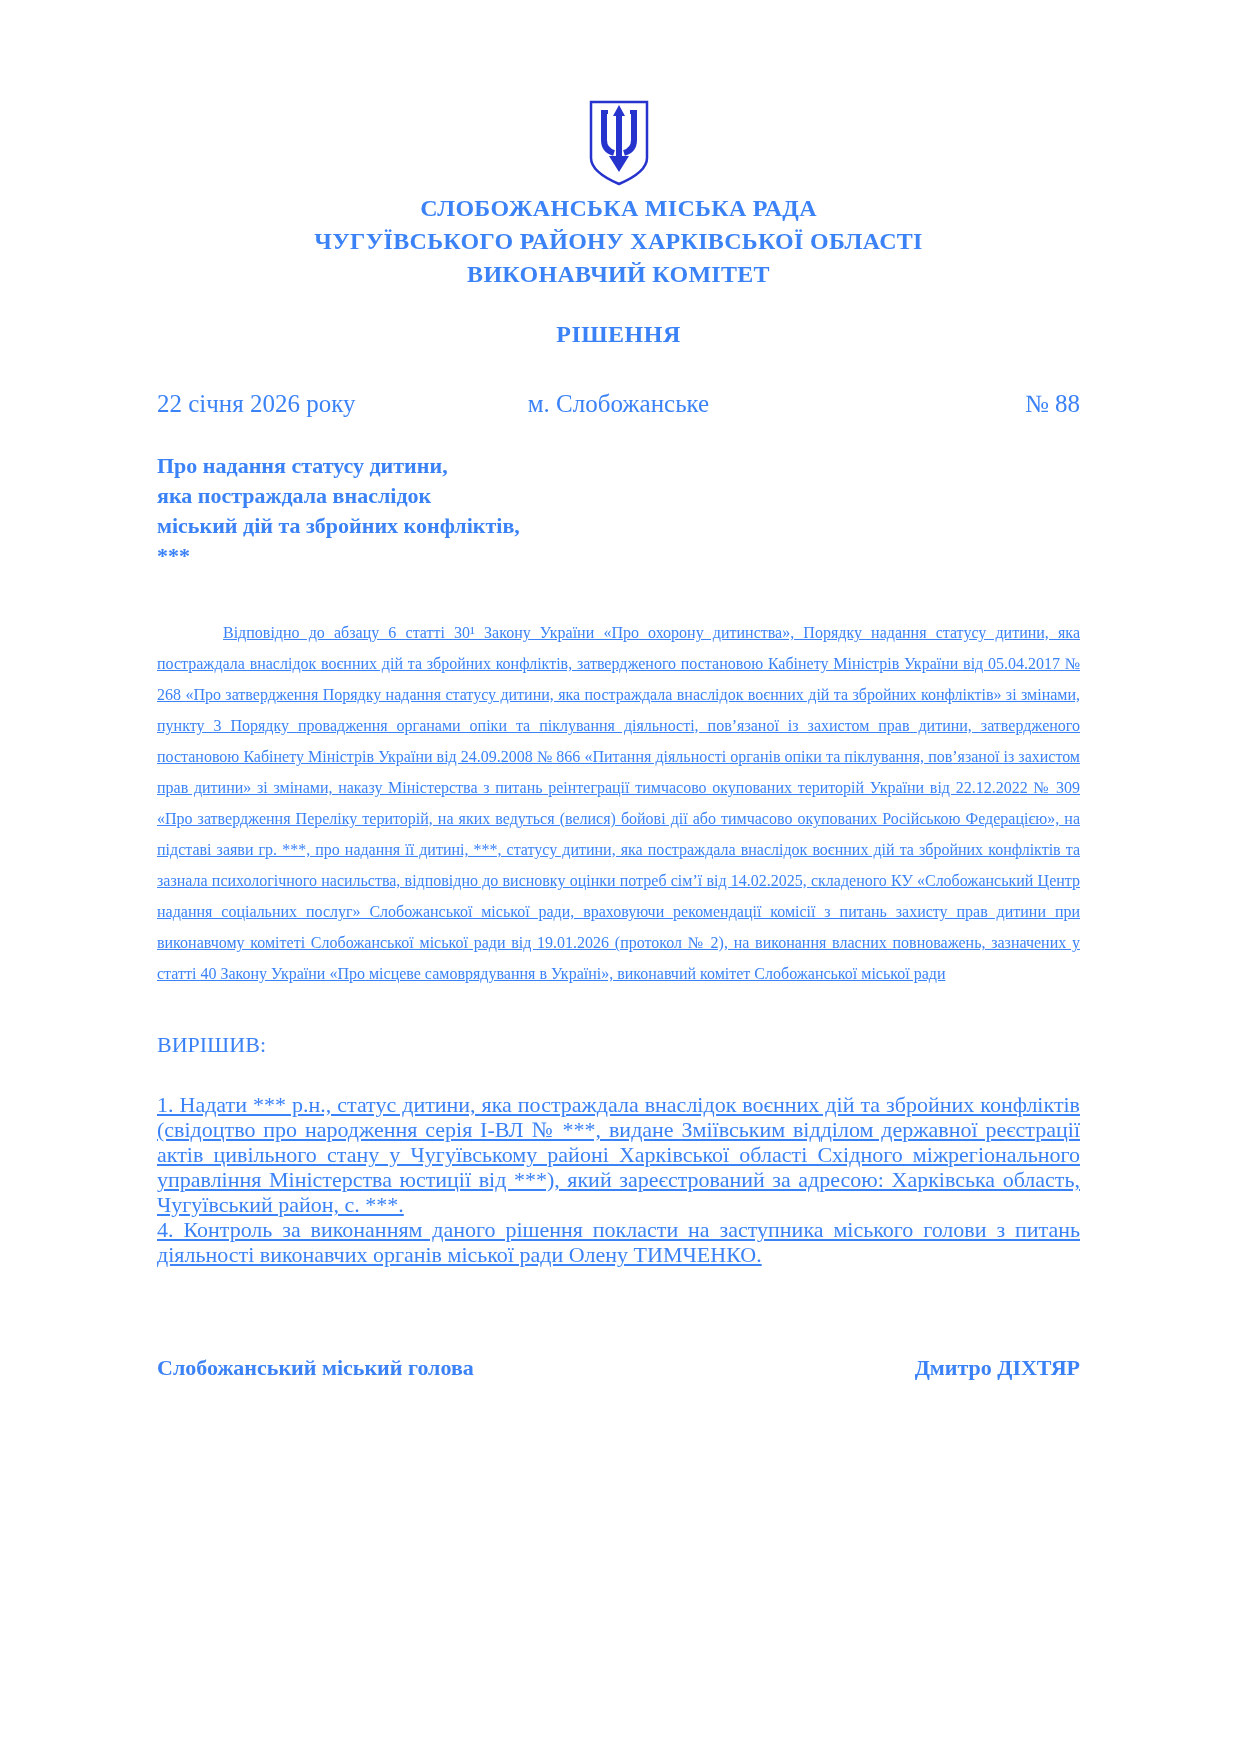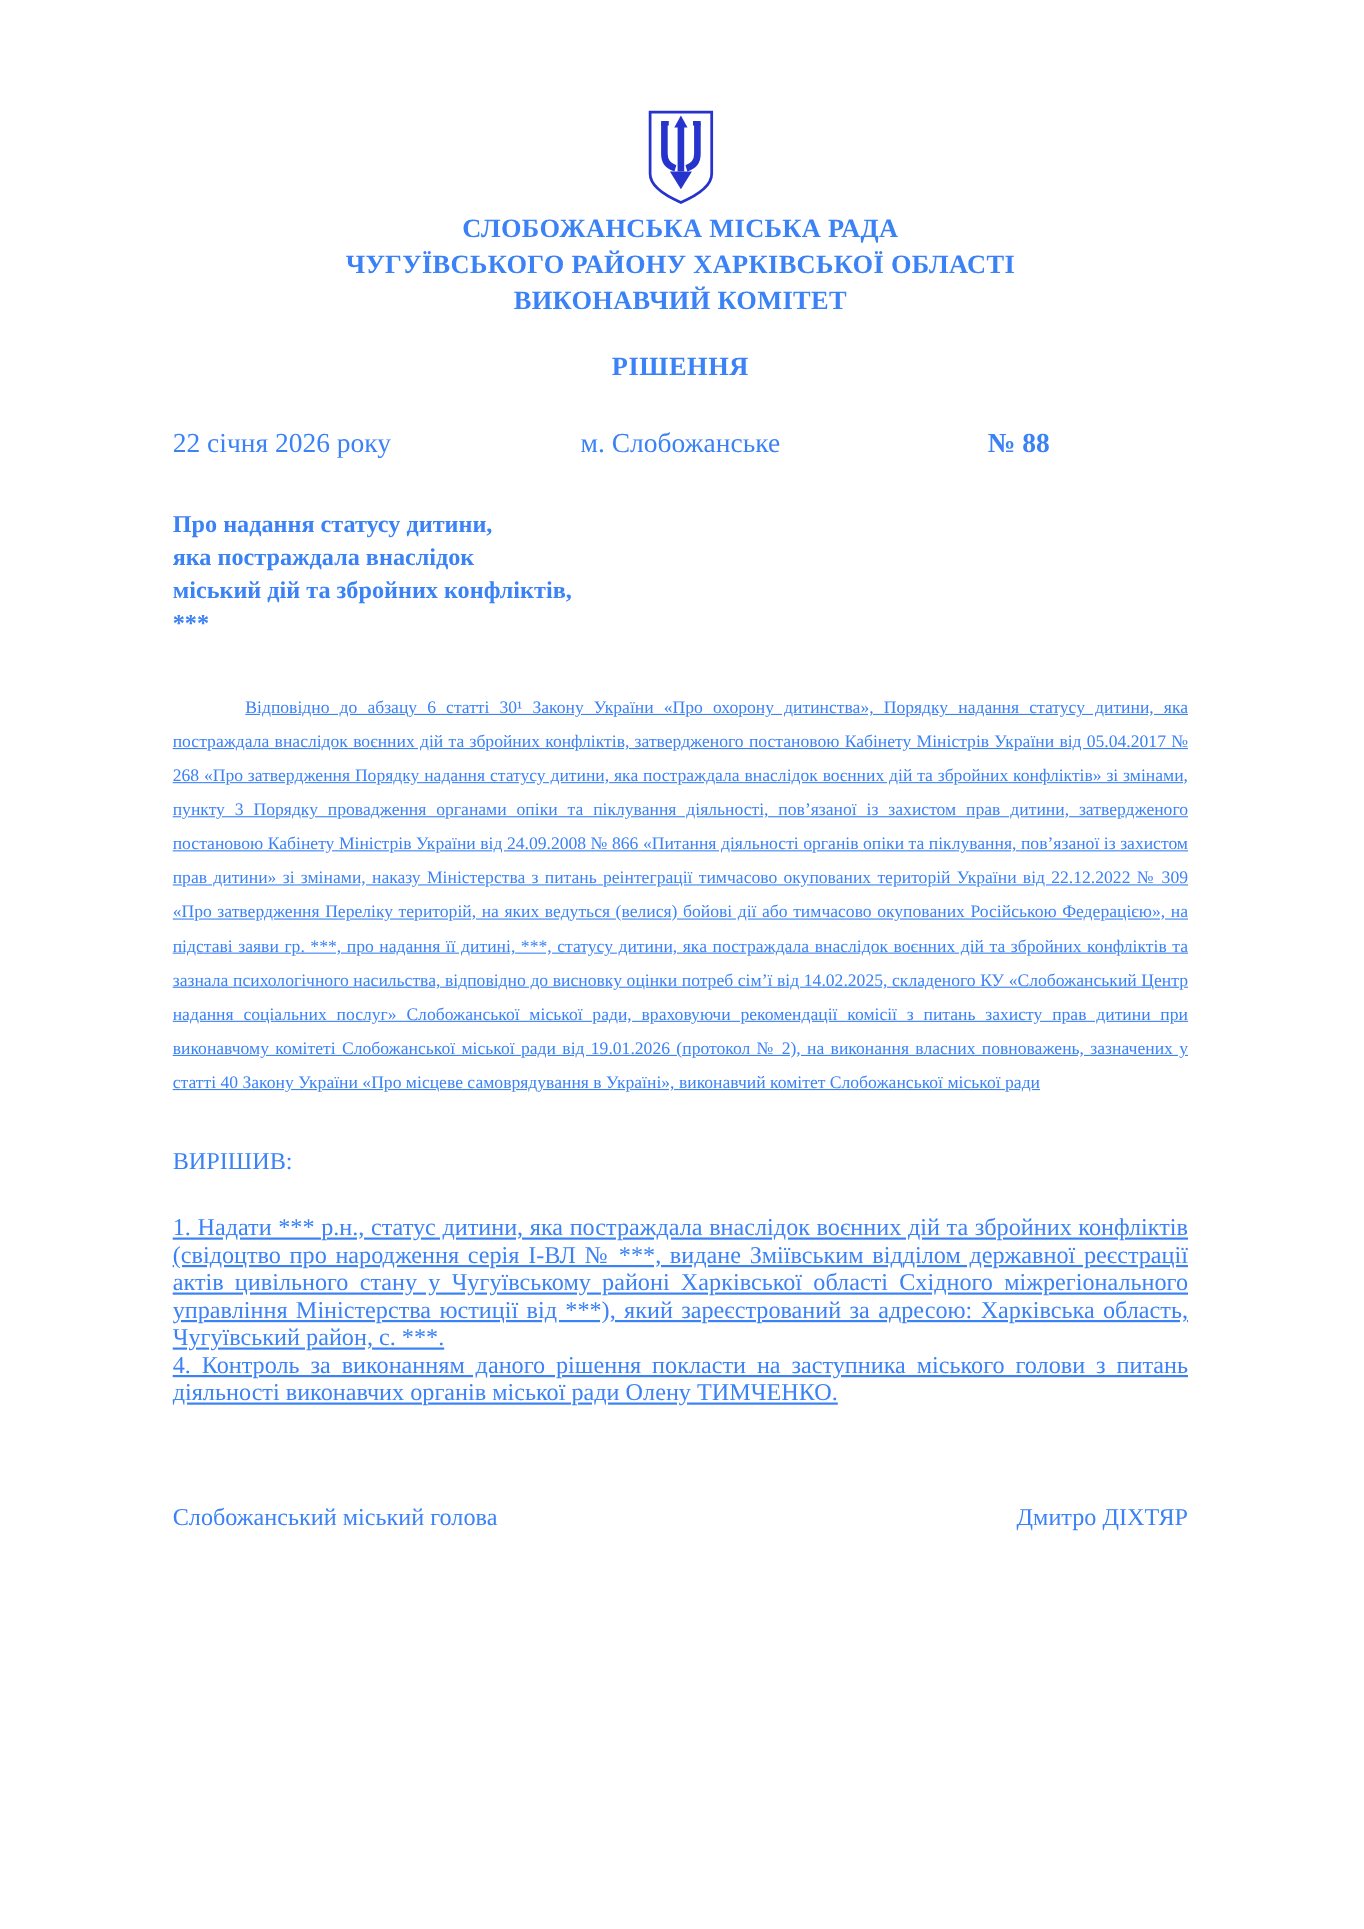--- a/index.html
+++ b/index.html
@@ -39,23 +39,23 @@
     letter-spacing: 0.5px;
   }
   .meta-row {
     display: flex;
     align-items: baseline;
     margin-top: 42px;
     font-size: 25px;
   }
   .meta-row .meta-date  { flex: 1 1 0; text-align: left; }
   .meta-row .meta-place { flex: 1 1 0; text-align: center; }
-  .meta-row .meta-num   { flex: 1 1 0; text-align: center; font-weight: bold; }
+  .meta-row .meta-num   { flex: 1 1 0; text-align: right; }
   .subject {
-    margin-top: 44px;
+    margin-top: 33px;
     font-weight: bold;
     font-size: 22px;
     line-height: 30px;
   }
   .body-paragraph {
     margin: 46px 0 0 0;
     font-size: 16px;
     line-height: 31px;
     text-align: justify;
     text-indent: 66px;
@@ -75,21 +75,21 @@
     line-height: 25px;
     text-align: justify;
     text-decoration: underline;
   }
   .signature-row {
     display: flex;
     justify-content: space-between;
     align-items: baseline;
     margin-top: 88px;
     font-size: 22px;
-    font-weight: normal;
+    font-weight: bold;
   }
 </style>
 </head>
 <body>
 
 <div class="page">
 
   <div class="emblem-wrap">
     <svg width="62" height="86" viewBox="0 0 62 86" xmlns="http://www.w3.org/2000/svg">
       <path d="M3 2 H59 V58 Q59 72 31 84 Q3 72 3 58 Z" fill="none" stroke="#2633cc" stroke-width="2.5"></path>

